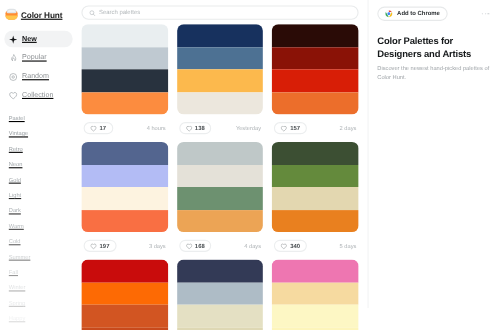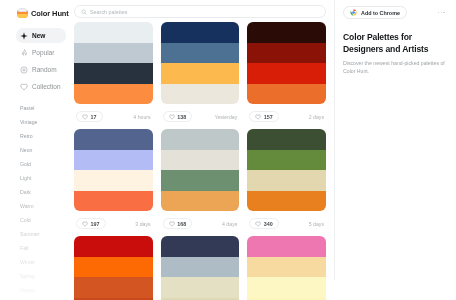--- a/index.html
+++ b/index.html
@@ -7,22 +7,22 @@
     width: 456px; height: 300px;
     font-family: "Liberation Sans", sans-serif;
     background: #ffffff;
     overflow: hidden;
   }
   #app { position: relative; width: 456px; height: 300px; display: flex; background:#fff; }
 
   
   .sidebar {
     width: 70px; height: 300px; flex: 0 0 70px;
-    background: #ffffff; padding: 5px 0 0 12px;
-    position: relative; overflow: hidden;
+    background: #ffffff; padding: 5px 0 0 0;
+    position: relative; overflow: hidden; text-decoration: underline;
   }
   .brand { display: flex; align-items: center; gap: 3px; padding: 1px 0 0 5px; height: 16px; }
   .logo-mark { width: 11px; height: 12px; position: relative; flex: 0 0 11px; }
   .logo-mark .bowl {
     position: absolute; left: 0; top: 2px; width: 11px; height: 8px;
     background: #ff8c32; border-radius: 2px 2px 4px 4px;
   }
   .logo-mark .bowl:after {
     content: ""; position: absolute; left: 0; top: 4px; width: 11px; height: 4px;
     background: #ffc64d; border-radius: 0 0 4px 4px;

